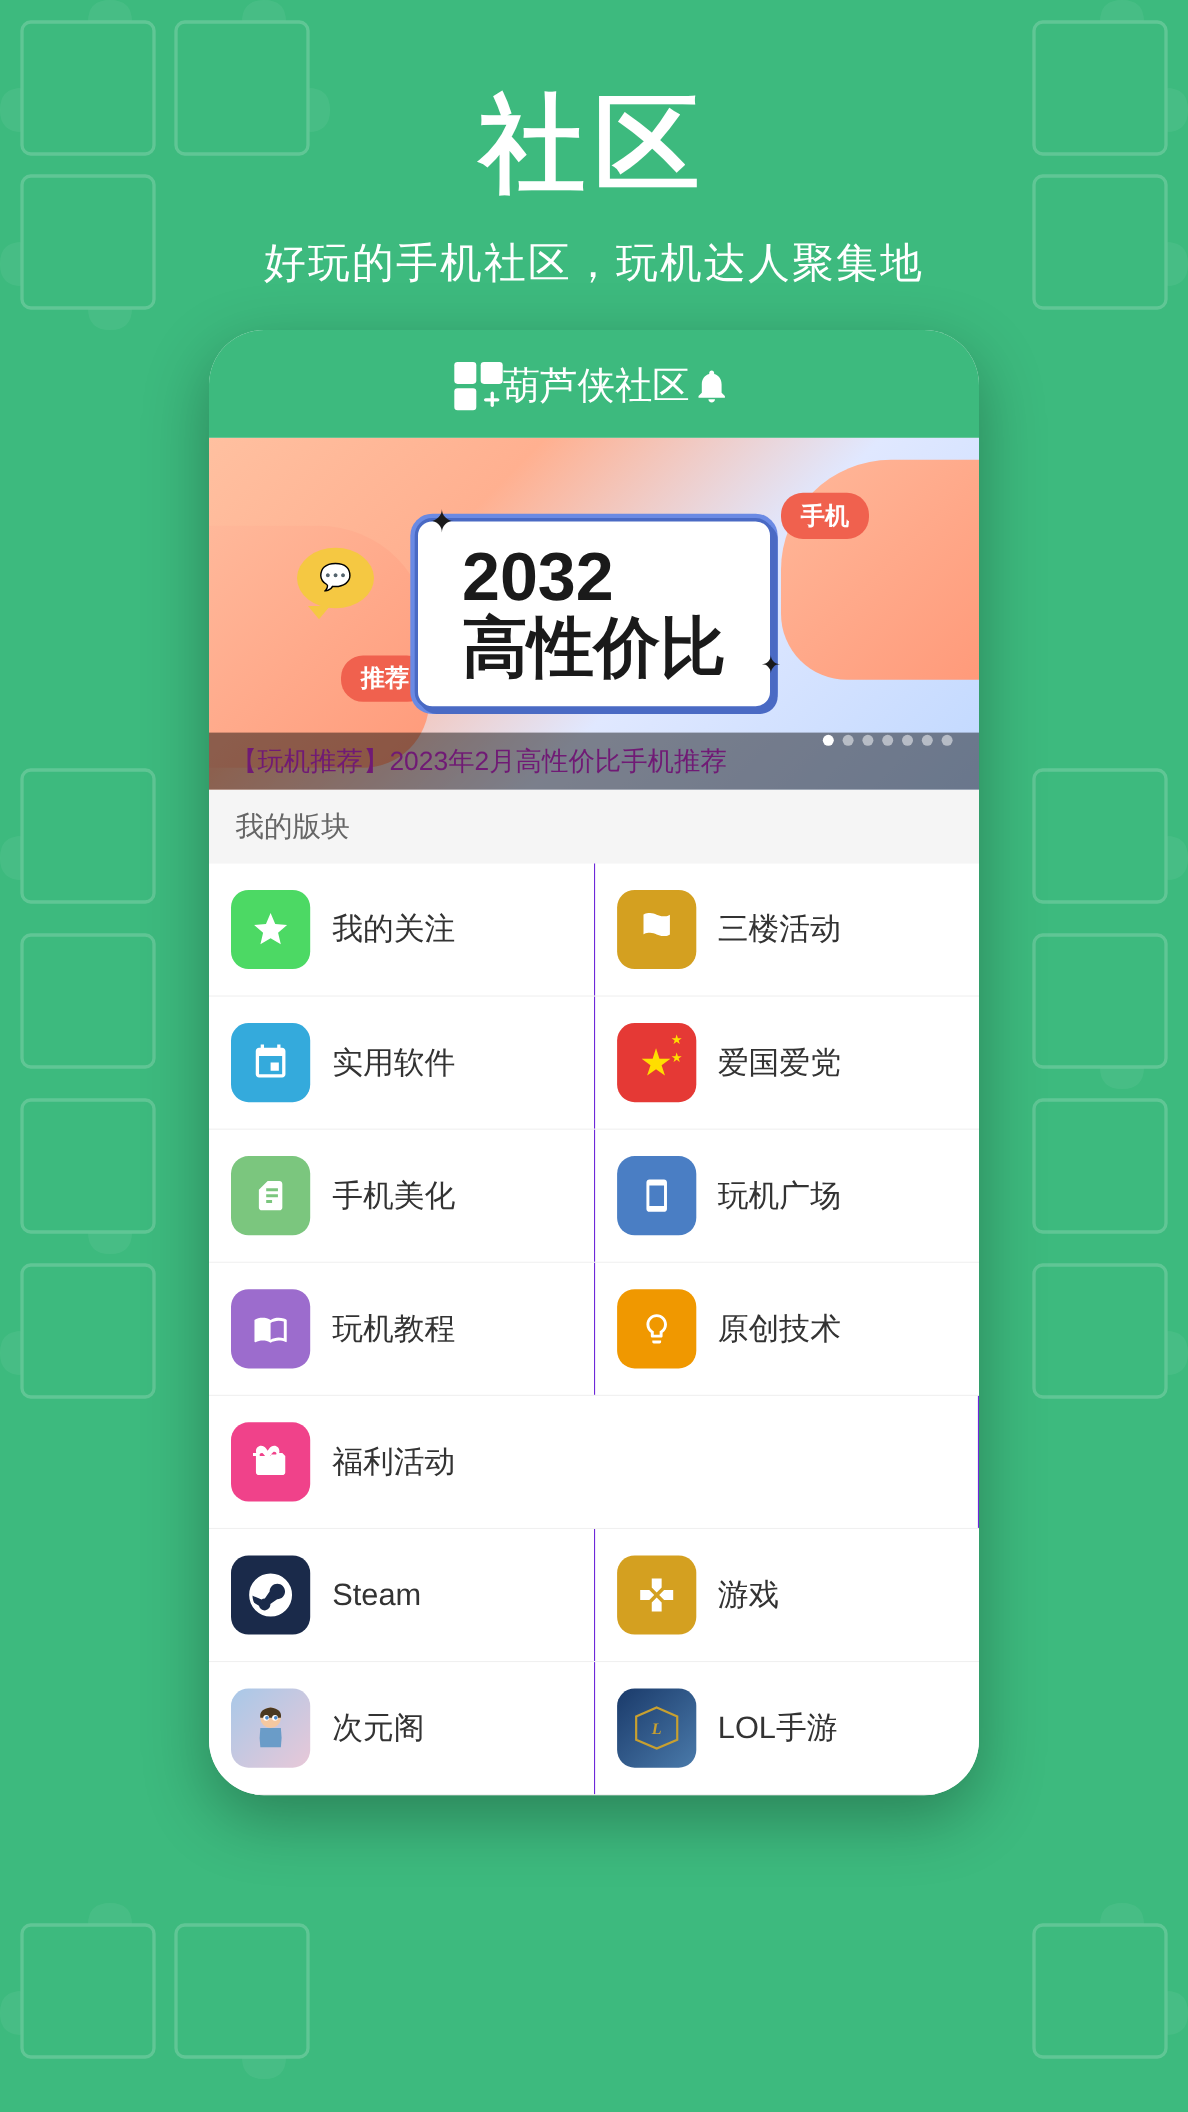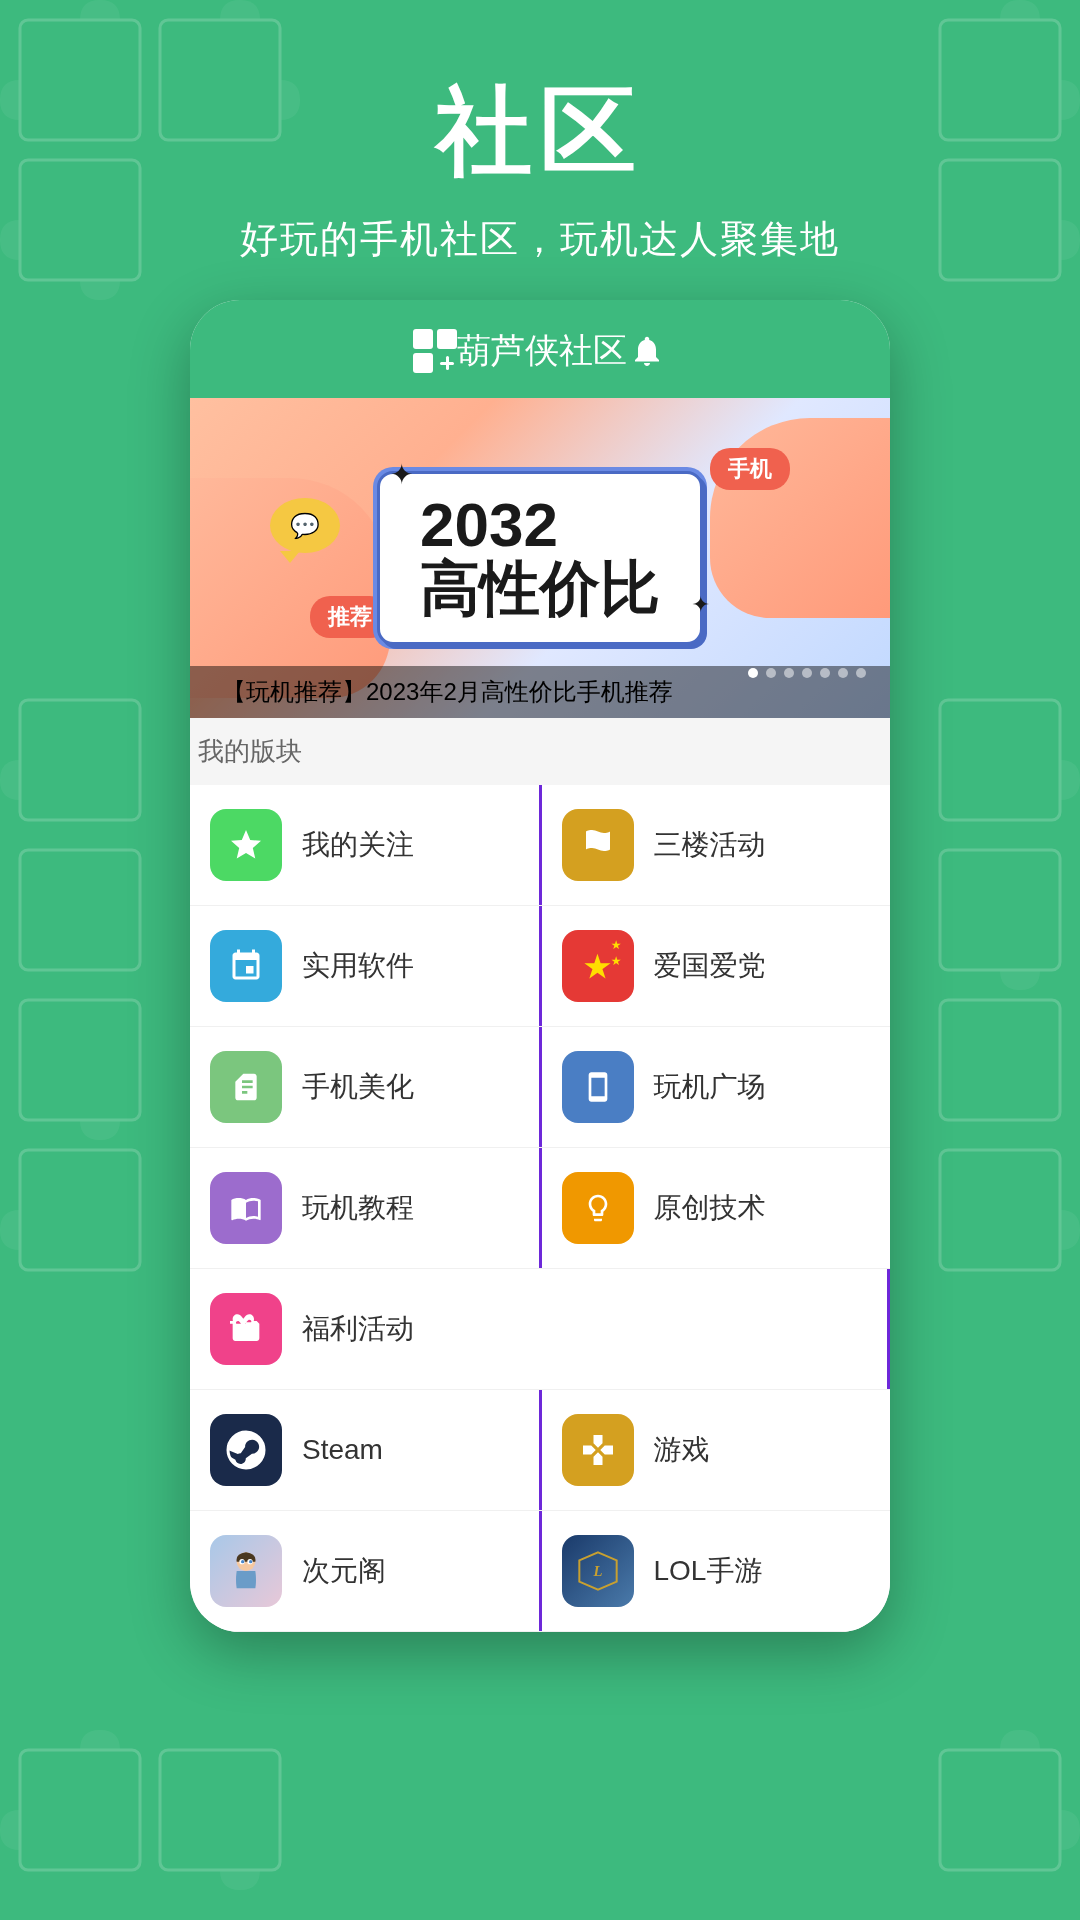--- a/index.html
+++ b/index.html
@@ -200,26 +200,26 @@
       right: 0;
       top: 20px;
       width: 180px;
       height: 200px;
       background: linear-gradient(135deg, #ffb89a, #ff9a7a);
       border-radius: 100px 0 0 60px;
     }
 
     .banner-caption {
       background: rgba(0,0,0,0.45);
-      color: #000000;
+      color: #701a75;
       position: absolute;
       bottom: 0;
       left: 0;
       right: 0;
-      padding: 10px 32px;
+      padding: 10px 20px;
       font-size: 24px;
     }
 
     .banner-dots {
       position: absolute;
       bottom: 40px;
       right: 24px;
       display: flex;
       gap: 8px;
     }
@@ -231,21 +231,21 @@
       background: rgba(255,255,255,0.5);
     }
 
     .dot.active {
       background: white;
     }
 
     
     .my-blocks-header {
       background: #f5f5f5;
-      padding: 16px 8px;
+      padding: 16px 24px;
       font-size: 26px;
       color: #666;
     }
 
     .blocks-list {
       background: white;
     }
 
     .block-row {
       display: flex;
@@ -255,21 +255,21 @@
     .block-item {
       flex: 1;
       display: flex;
       align-items: center;
       padding: 24px 20px;
       gap: 20px;
       cursor: pointer;
     }
 
     .block-item:first-child {
-      border-right: 3px solid #6d28d9;
+      border-right: 1px solid #6d28d9;
     }
 
     .block-icon {
       width: 72px;
       height: 72px;
       border-radius: 16px;
       display: flex;
       align-items: center;
       justify-content: center;
       flex-shrink: 0;

